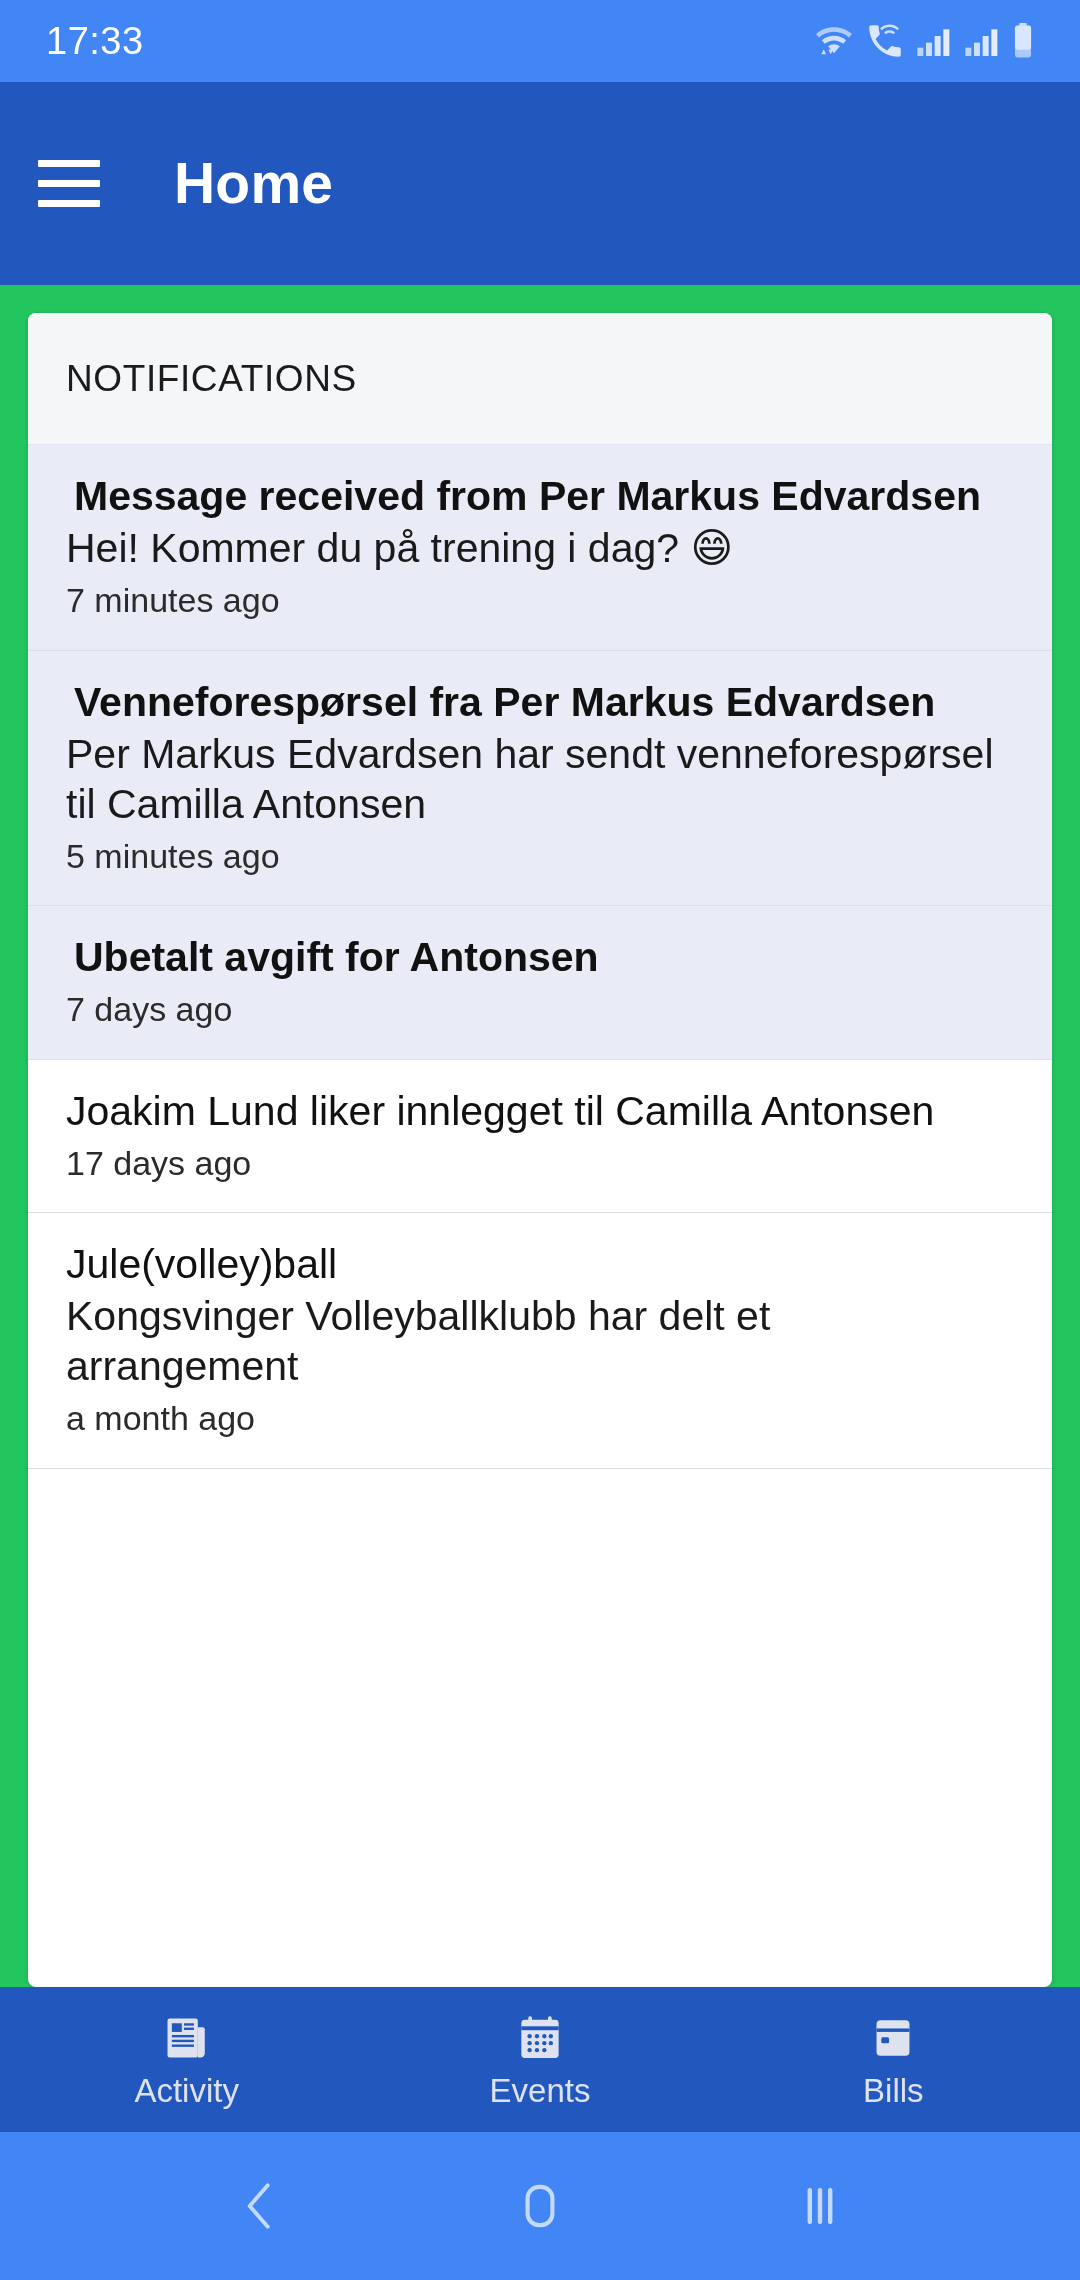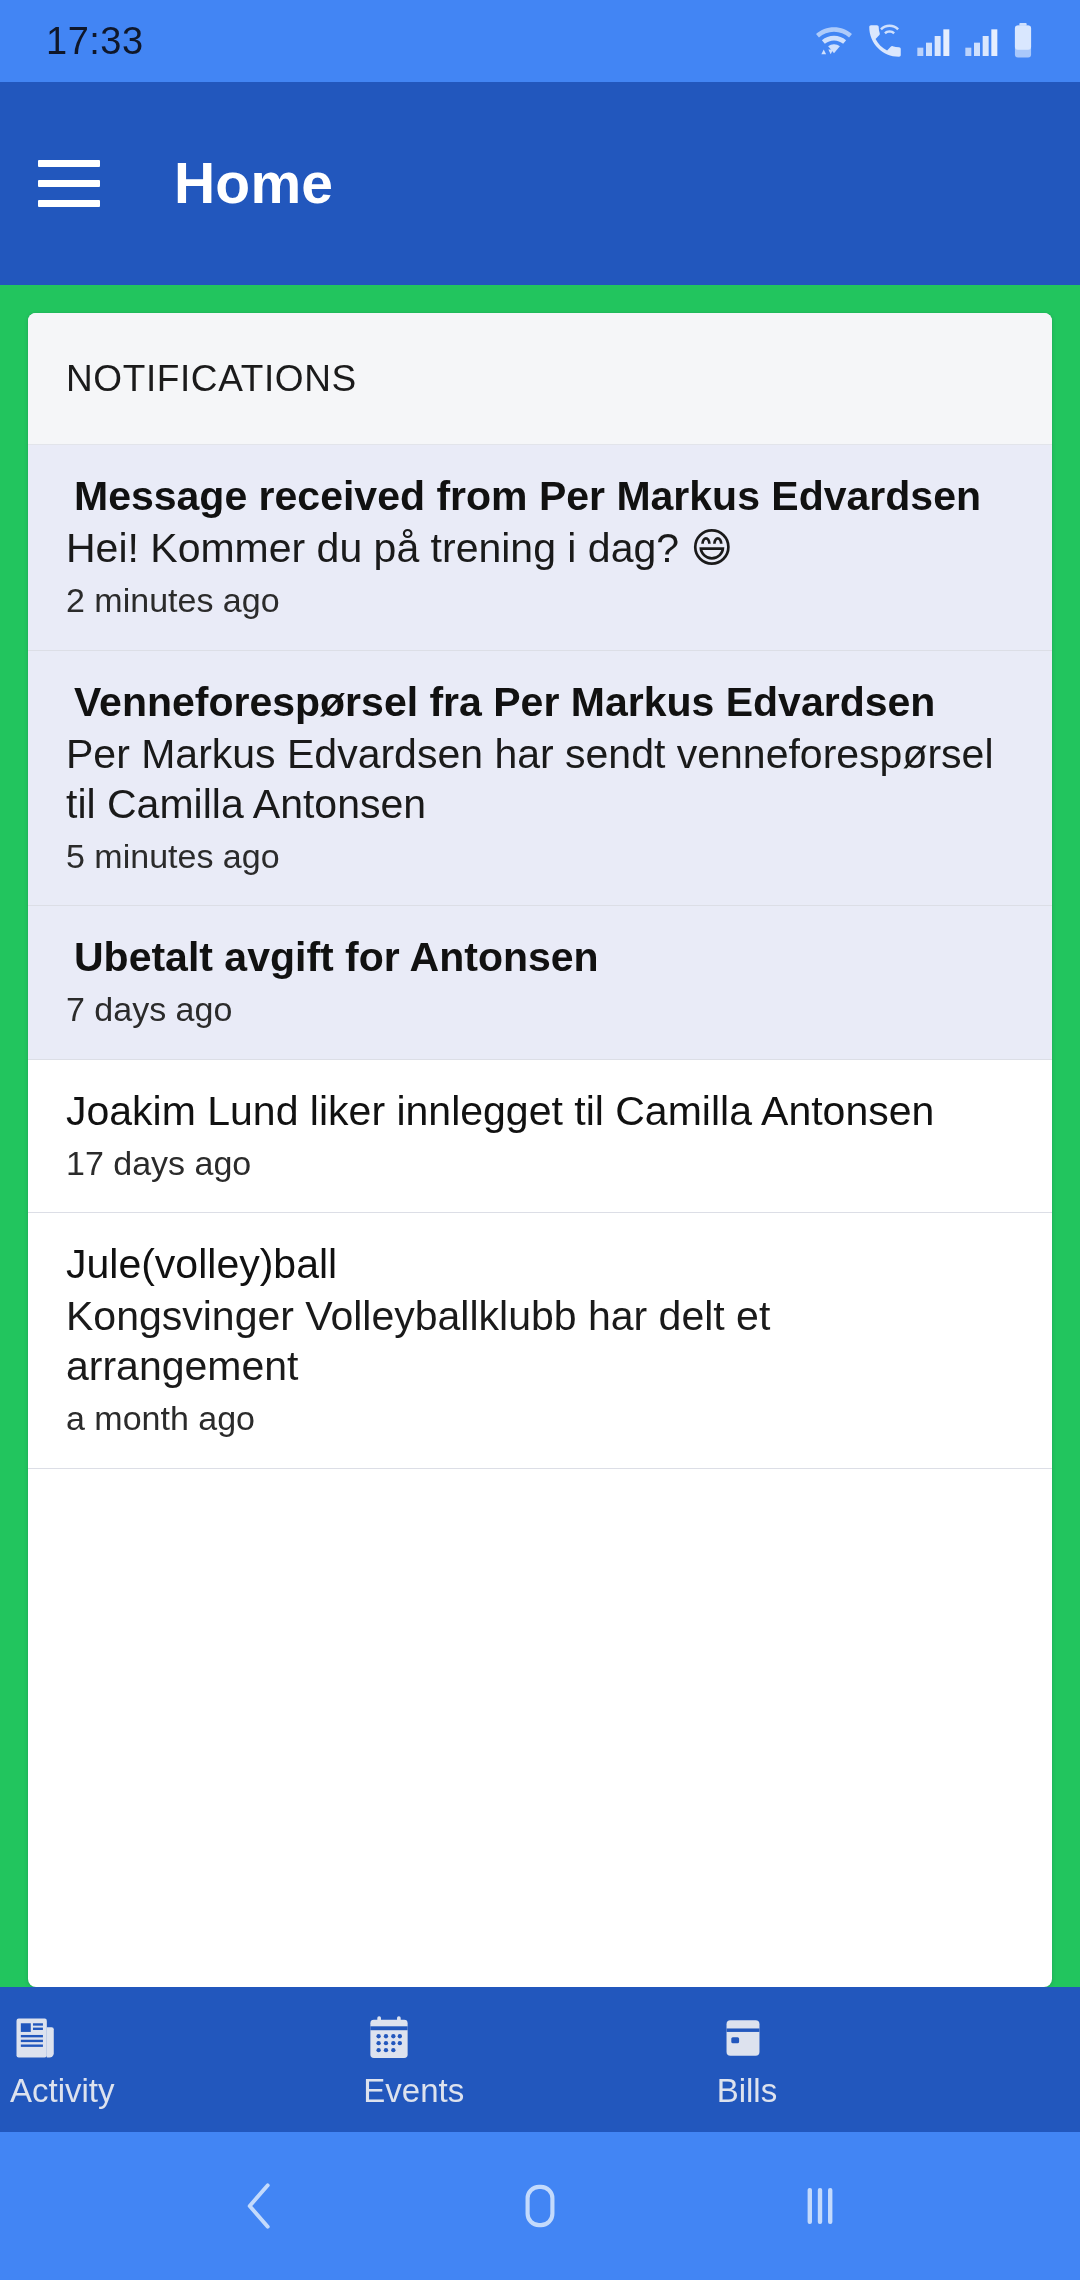--- a/index.html
+++ b/index.html
@@ -28,21 +28,21 @@
     height: 82px;
     flex: 0 0 82px;
     background: #4285f4;
     display: flex;
     align-items: center;
     justify-content: space-between;
     padding: 0 44px 0 46px;
     box-sizing: border-box;
   }
   .status-time {
-    color: #0f172a;
+    color: #ffffff;
     font-size: 38px;
     letter-spacing: 0.5px;
     line-height: 1;
   }
   .status-icons {
     display: flex;
     align-items: flex-end;
     gap: 8px;
   }
   .status-icons svg { display: block; }
@@ -162,21 +162,21 @@
     display: flex;
     align-items: center;
     justify-content: space-around;
     padding: 0 10px;
     box-sizing: border-box;
   }
   .navitem {
     flex: 1 1 0;
     display: flex;
     flex-direction: column;
-    align-items: flex-start;
+    align-items: center;
     justify-content: center;
     gap: 10px;
     cursor: pointer;
   }
   .navitem .navicon { display: block; height: 52px; }
   .navitem .navlabel {
     font-size: 33px;
     color: #dde2ee;
     line-height: 1;
   }
@@ -270,21 +270,21 @@
 
       <div class="card-header">
         <div class="card-header-title">NOTIFICATIONS</div>
       </div>
 
       <div class="notif-list">
 
         <div class="notif unread">
           <div class="notif-title bold">Message received from Per Markus Edvardsen</div>
           <div class="notif-body">Hei! Kommer du på trening i dag? 😄</div>
-          <div class="notif-time">2 minutes ago</div>
+          <div class="notif-time">7 minutes ago</div>
         </div>
 
         <div class="notif unread">
           <div class="notif-title bold">Venneforespørsel fra Per Markus Edvardsen</div>
           <div class="notif-body">Per Markus Edvardsen har sendt venneforespørsel til Camilla Antonsen</div>
           <div class="notif-time">5 minutes ago</div>
         </div>
 
         <div class="notif unread">
           <div class="notif-title bold">Ubetalt avgift for Antonsen</div>

